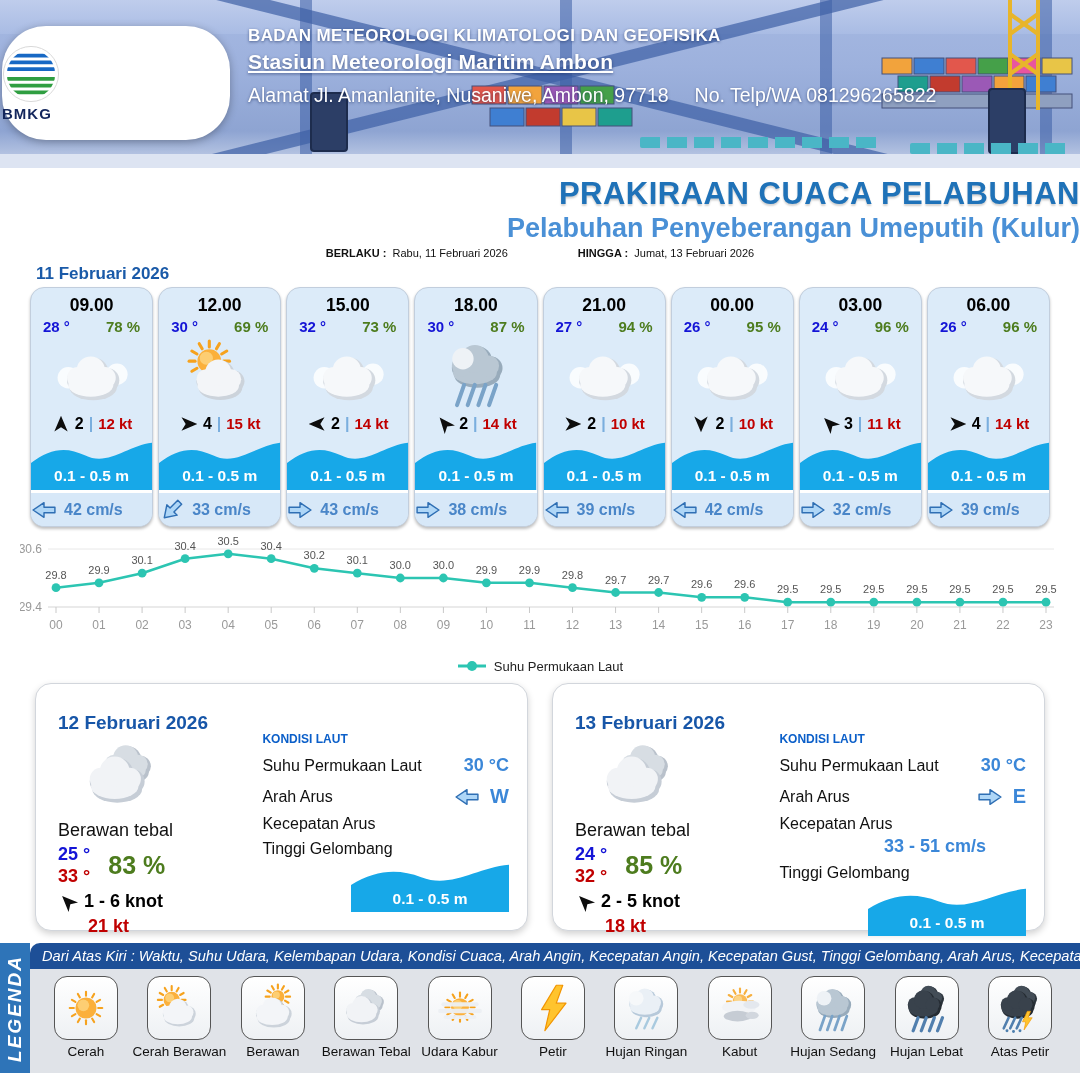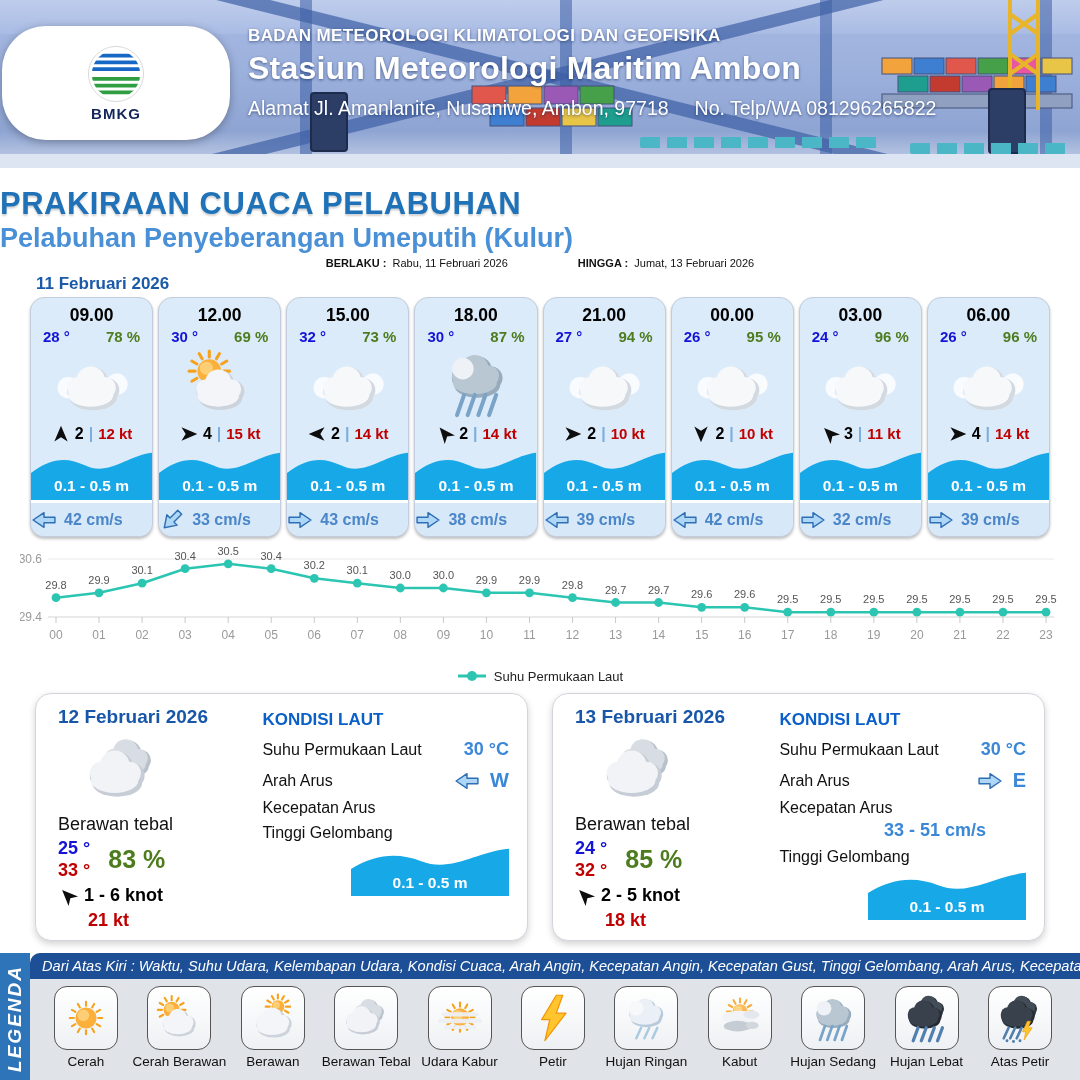--- a/index.html
+++ b/index.html
@@ -14,31 +14,31 @@
   .hx-beam{background:#3d5fa5;opacity:.7;height:13px;width:1500px;top:70px;left:-200px;}
   .hx-beam.b1{transform:rotate(14deg);}
   .hx-beam.b2{transform:rotate(-14deg);}
   .hx-vert{background:#3d5fa5;opacity:.55;width:12px;top:0;bottom:0;}
   .hx-floor{left:0;right:0;bottom:0;height:14px;background:#dde4f2;}
   .hx-seats{height:11px;border-radius:2px;bottom:20px;
     background:repeating-linear-gradient(90deg,#4ab6c6 0 20px,rgba(0,0,0,0) 20px 27px);}
   .hx-kiosk{width:34px;height:56px;background:#2c3e66;border-radius:4px;border:2px solid #1d2c4d;}
   .logo-plate{position:absolute;left:2px;top:26px;width:228px;height:114px;background:#fff;
     border-radius:44px;box-shadow:0 2px 8px rgba(0,0,0,.3);display:flex;flex-direction:column;
-    align-items:center;justify-content:center;}
+    justify-content:center;}
   .logo-label{font-weight:bold;font-size:15px;letter-spacing:1px;color:#13265c;margin-top:2px;}
   .header-text{position:absolute;left:248px;top:26px;color:#fff;
     text-shadow:0 1px 3px rgba(15,35,85,.6);}
   .h-agency{font-size:17px;font-weight:bold;letter-spacing:.4px;}
-  .h-station{font-size:32px;font-weight:bold;margin-top:4px;letter-spacing:.2px;}
+  .h-station{font-size:21px;font-weight:bold;margin-top:4px;letter-spacing:.2px;text-decoration:underline;}
   .h-address{font-size:19.5px;margin-top:10px;}
   .h-address .gap{display:inline-block;width:26px;}
 
   
-  .title-wrap{padding-top:18px;text-align:left;}
+  .title-wrap{padding-top:8px;text-align:right;}
   .t-main{font-size:31px;font-weight:800;color:#1f72b8;letter-spacing:.5px;line-height:36px;
     text-shadow:0 2px 2px rgba(0,0,0,.18);}
   .t-sub{font-size:27px;font-weight:bold;color:#4a90d6;line-height:32px;}
   .validity{display:flex;justify-content:center;gap:70px;font-size:11px;margin-top:3px;color:#111;}
   .v-label{font-weight:bold;}
   .hdate{font-size:17px;font-weight:bold;color:#1a5aa8;text-align:left;margin:5px 0 3px 36px;}
 
   
   .cards{display:flex;gap:5px;margin:0 30px;height:240px;}
   .card{flex:1;background:#dcebf9;border:1px solid #c2cedd;border-radius:14px;overflow:hidden;
@@ -62,34 +62,34 @@
   .dart,.barrow{display:inline-flex;align-items:center;justify-content:center;}
 
   
   .chart-wrap{margin:8px 20px 0 20px;}
   .chart-legend{display:flex;align-items:center;justify-content:center;gap:7px;height:18px;
     font-size:13px;color:#222;}
 
   
   .daily-row{display:flex;gap:24px;margin:8px 35px 0 35px;height:248px;}
   .dcard{flex:1;background:#fff;border:1px solid #d2d6dc;border-radius:16px;
-    box-shadow:0 3px 7px rgba(0,0,0,.18);display:flex;padding:12px 18px 10px 22px;box-sizing:border-box;}
+    box-shadow:0 3px 7px rgba(0,0,0,.18);display:flex;padding:28px 18px 10px 22px;box-sizing:border-box;}
   .d-left{width:44%;display:flex;flex-direction:column;}
   .d-date{font-size:19px;font-weight:bold;color:#1756a8;}
   .d-icon{height:86px;display:flex;align-items:center;justify-content:flex-start;padding-left:22px;}
   .d-cond{font-size:18px;color:#111;margin-top:2px;}
   .d-temps{display:flex;align-items:center;gap:18px;margin-top:2px;}
   .d-tcol{display:flex;flex-direction:column;line-height:22px;}
   .d-tmin{color:#1414d6;font-size:18px;font-weight:bold;}
   .d-tmax{color:#c00000;font-size:18px;font-weight:bold;}
   .d-hum{color:#4d7c1e;font-size:25px;font-weight:bold;}
   .d-wind{display:flex;align-items:center;gap:6px;margin-top:4px;font-size:18px;font-weight:bold;color:#000;}
   .d-gust{color:#c00000;font-size:18px;font-weight:bold;margin:4px 0 0 30px;}
   .d-right{flex:1;padding-left:6px;display:flex;flex-direction:column;}
-  .sea-head{font-size:17px;font-weight:bold;color:#0b5fc9;margin-top:4px;}
+  .sea-head{font-size:12px;font-weight:bold;color:#0b5fc9;margin-top:20px;}
   .sea-row{display:flex;justify-content:space-between;align-items:center;margin-top:9px;font-size:16px;color:#111;}
   .sea-row.stack{flex-direction:column;align-items:stretch;margin-top:7px;}
   .sea-val{color:#3b87d8;font-weight:bold;font-size:18px;}
   .sea-dir{display:flex;align-items:center;gap:10px;}
   .sea-dir .sea-val{font-size:20px;}
   .sea-val.right{text-align:right;padding-right:40px;margin-top:3px;}
   .sea-wave{position:relative;width:158px;height:52px;align-self:flex-end;margin-top:2px;}
   .sea-wave svg{position:absolute;inset:0;width:100%;height:100%;}
   .sea-wave-t{position:absolute;bottom:4px;left:0;right:0;text-align:center;color:#fff;
     font-size:15.5px;font-weight:bold;}

